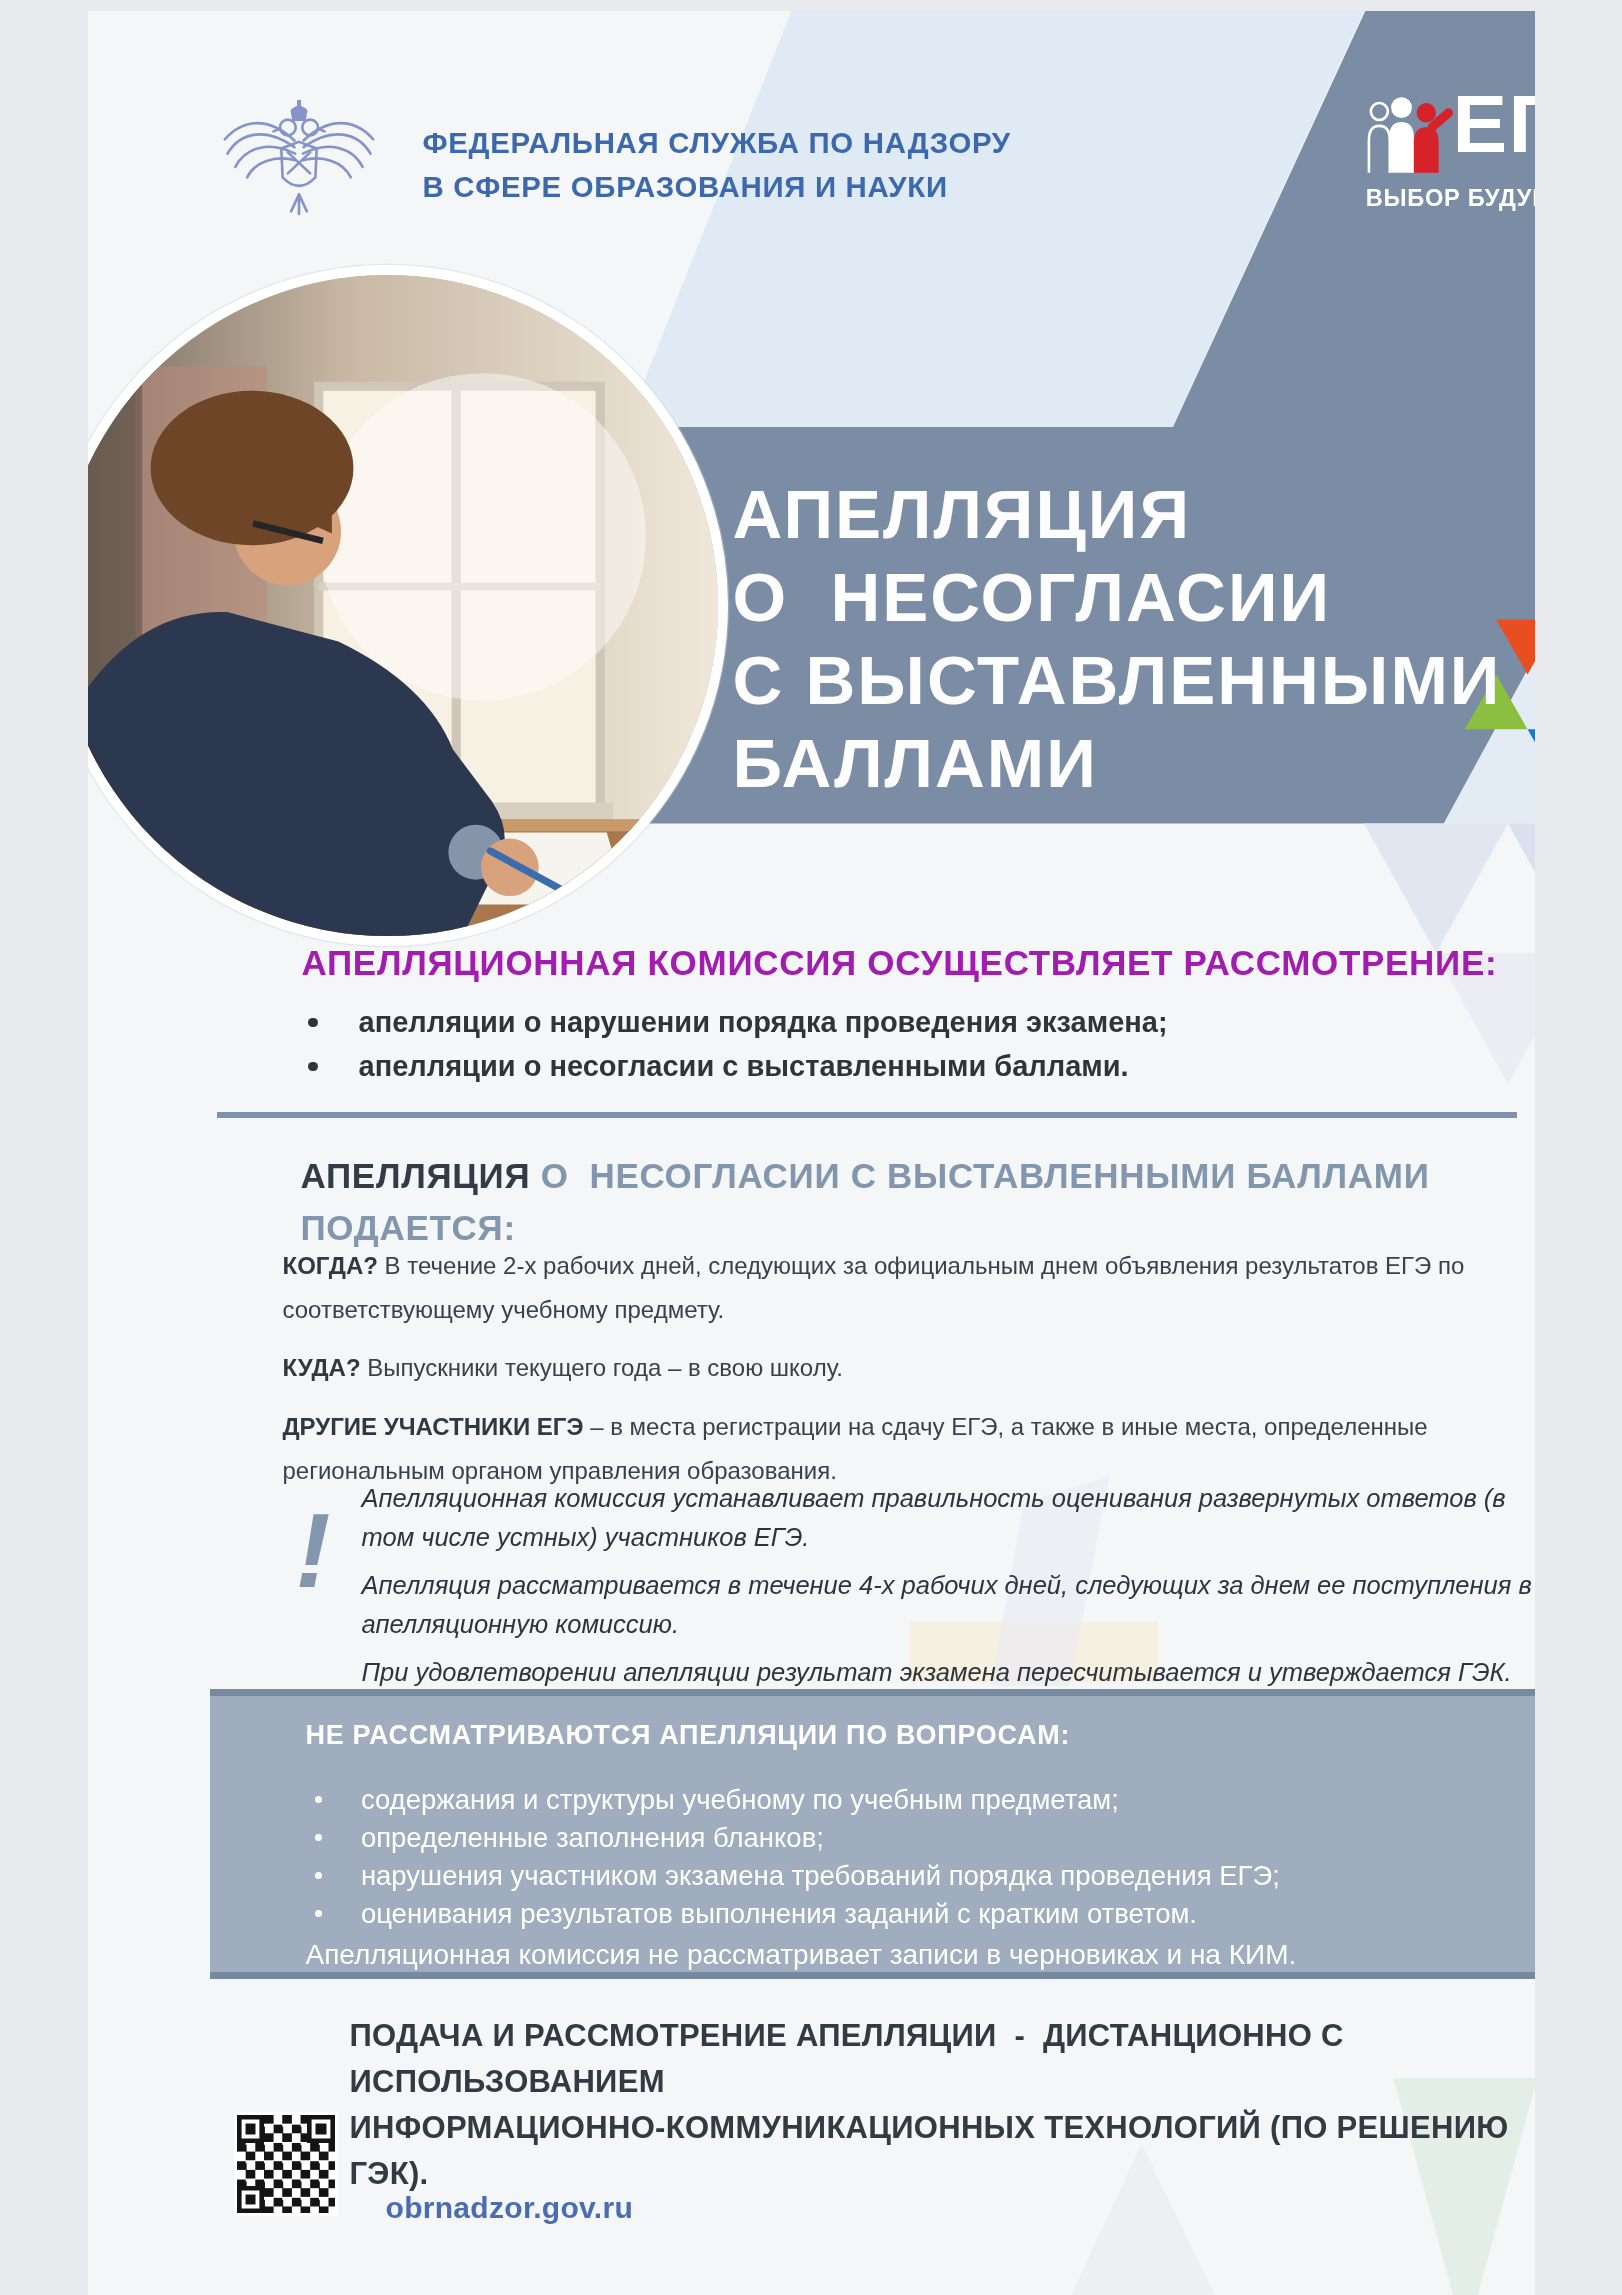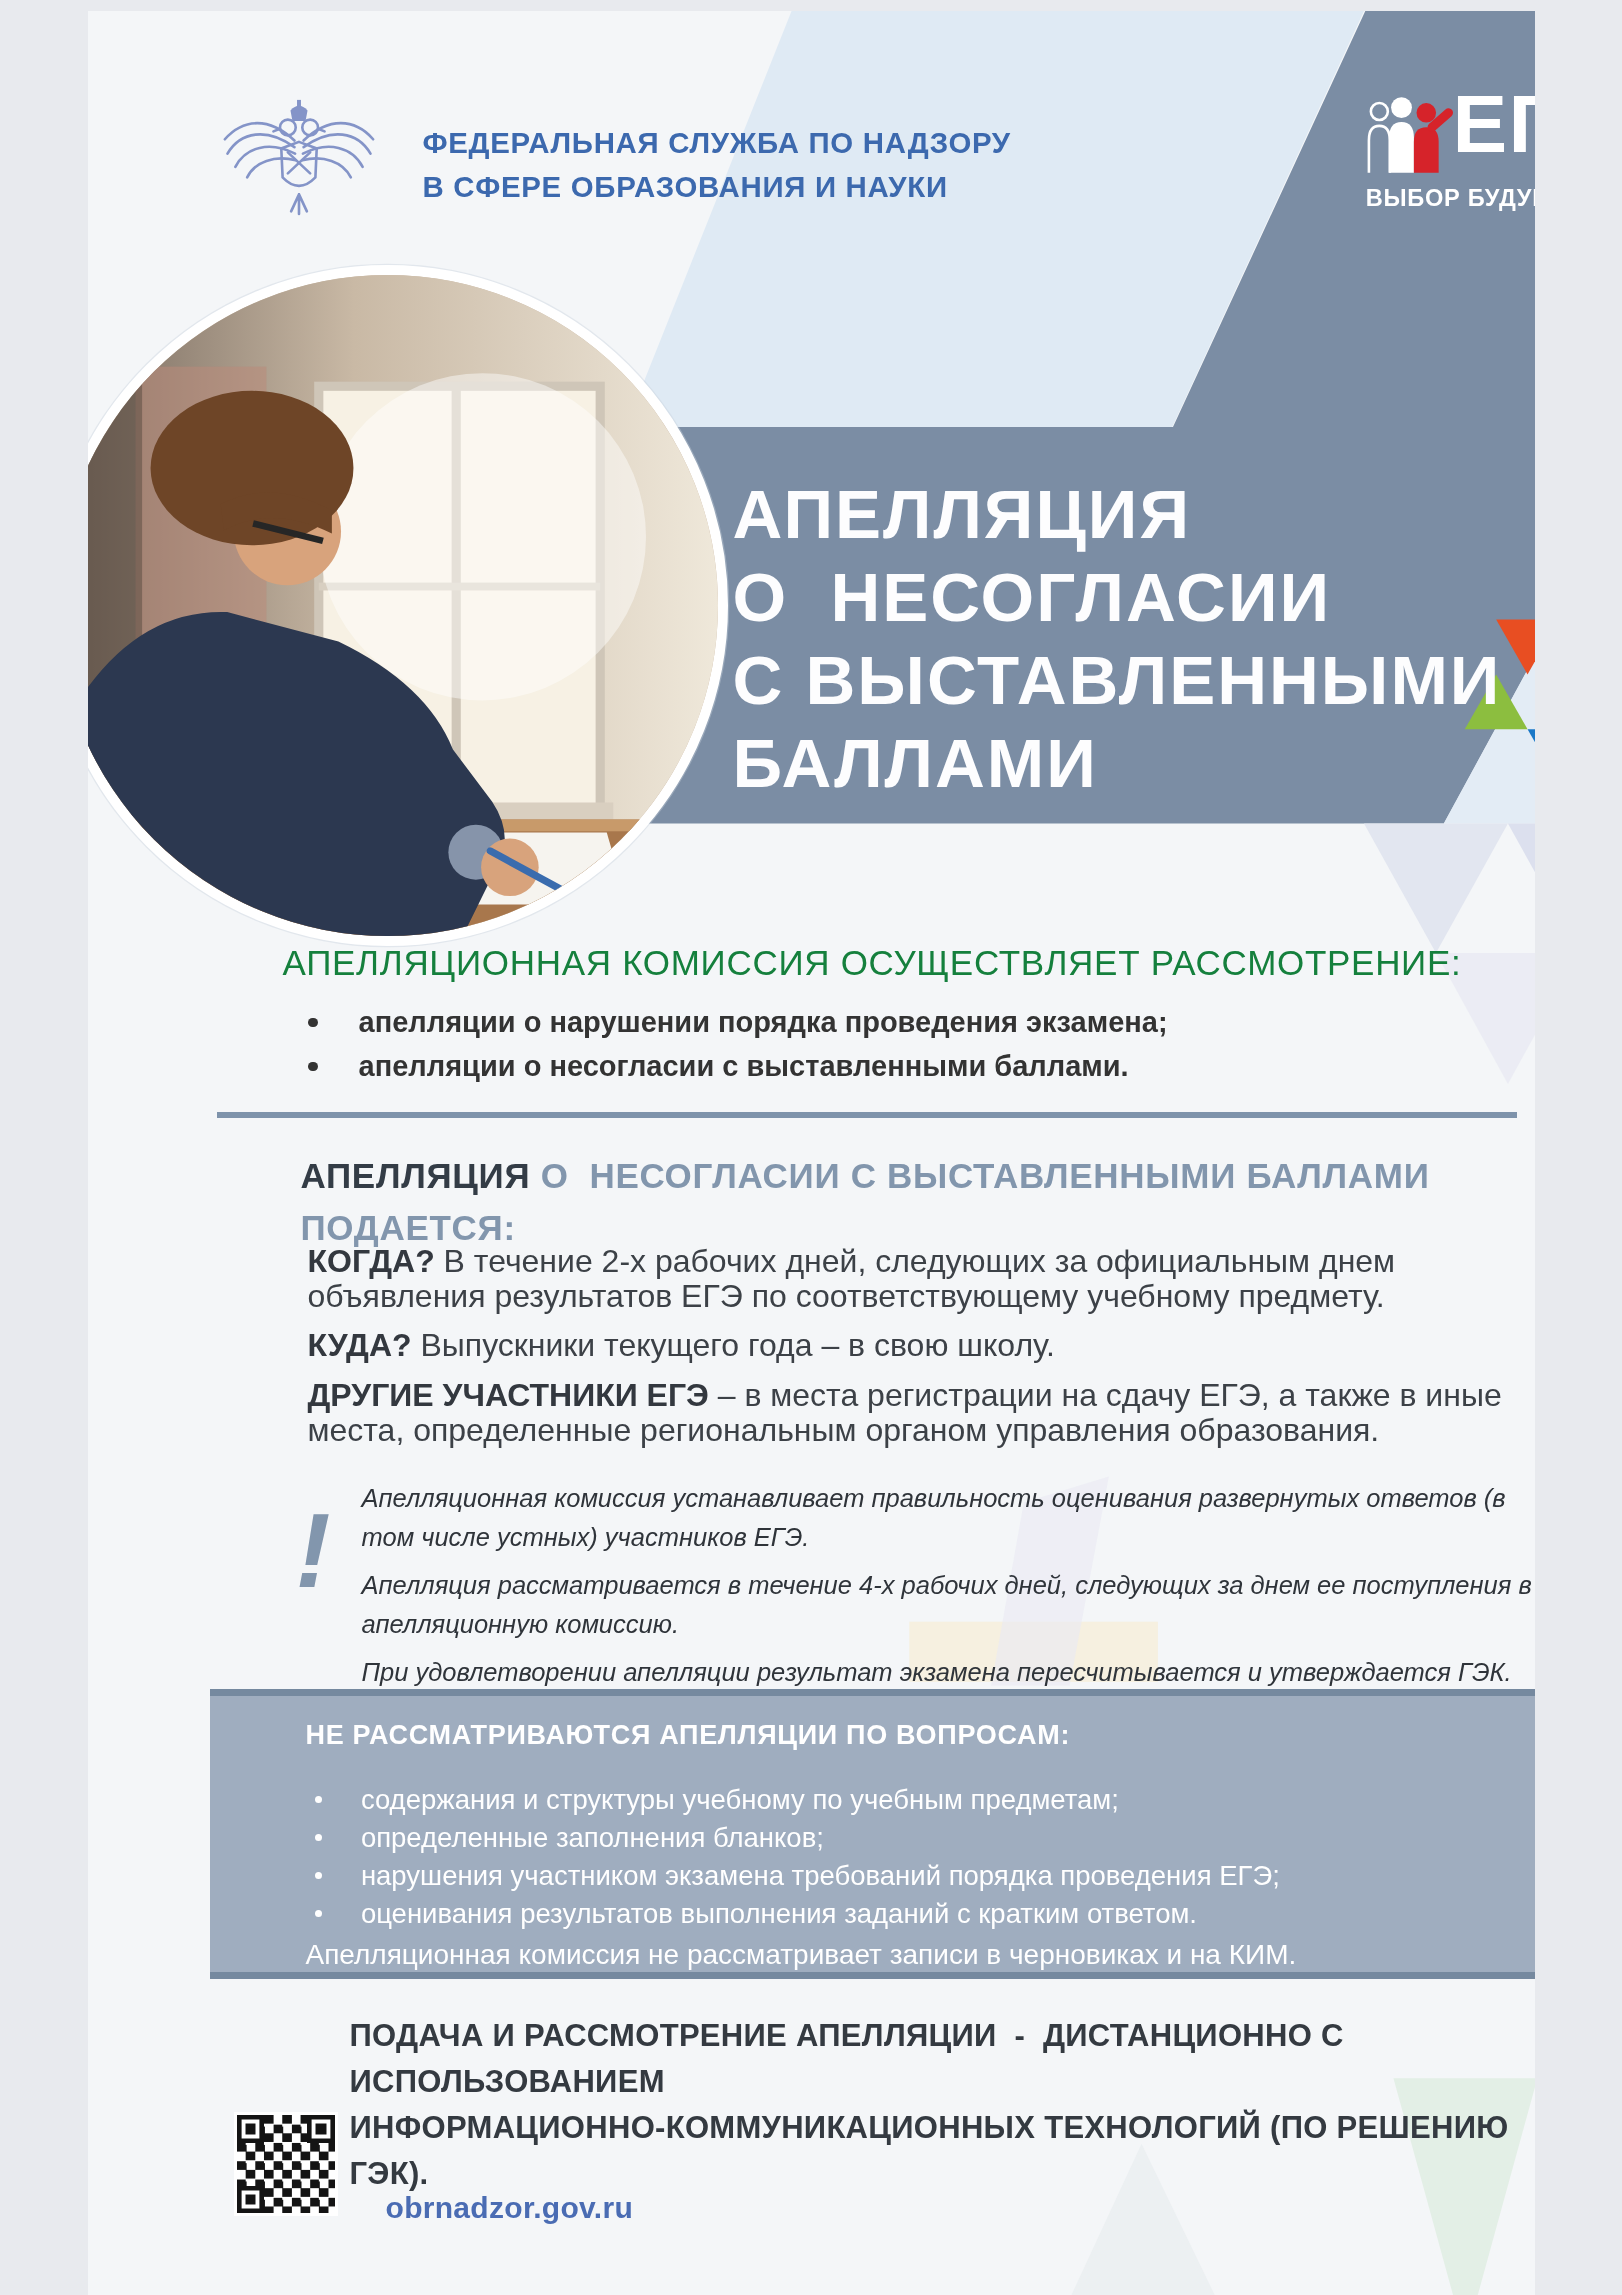--- a/index.html
+++ b/index.html
@@ -30,30 +30,30 @@
     box-shadow:0 0 0 1.3px rgba(200,210,220,.4);
   }
   .photo svg{display:block;width:100%;height:100%;}
 
   
   .title{left:645px;top:462px;color:#fdfdfe;font-weight:700;font-size:69px;line-height:83px;letter-spacing:2px;white-space:pre-wrap;}
 
   
   .h-blue{color:#8296ad;}
   .h-dark{color:#333c46;}
-  .sec1-h{left:195px;top:932px;font-size:35px;font-weight:400;letter-spacing:0.7px;color:#15803d;}
+  .sec1-h{left:214px;top:932px;font-size:35px;font-weight:700;letter-spacing:0.7px;color:#a21caf;}
   .sec1-b{left:213px;top:989px;width:1217px;font-size:29px;font-weight:700;color:#333333;}
   .brow{display:flex;align-items:flex-start;line-height:44px;}
   .brow .dot{width:9.2px;height:9.2px;border-radius:50%;background:#333;margin:17.7px 0 0 7.9px;flex:0 0 auto;}
   .brow .btxt{margin-left:41px;}
 
   .divider{left:129px;top:1101px;width:1300px;height:5.9px;background:#7e93ab;}
 
   .sec2-h{left:213px;top:1139px;font-size:35px;font-weight:700;letter-spacing:0.7px;line-height:52px;white-space:pre-wrap;}
-  .sec2-items{left:220px;top:1233px;width:1204px;font-size:32px;line-height:35px;color:#3c4147;}
+  .sec2-items{left:195px;top:1233px;width:1204px;font-size:24px;line-height:44px;color:#3c4147;}
   .sec2-items p{margin:0 0 14.4px 0;}
   .sec2-items b{color:#33383f;}
 
   .note{left:274px;top:1468px;width:1171px;font-size:25.5px;line-height:39px;font-style:italic;color:#2f343a;}
   .note p{margin:0 0 9.2px 0;}
   .note-bang{left:208px;top:1487px;font-size:105px;line-height:105px;font-weight:700;font-style:italic;color:#8296ad;}
 
   .graybox{
     left:122px;top:1678px;width:1359px;height:290px;background:#9fadbf;
     border-top:7.9px solid #75899f;border-bottom:7.9px solid #75899f;

